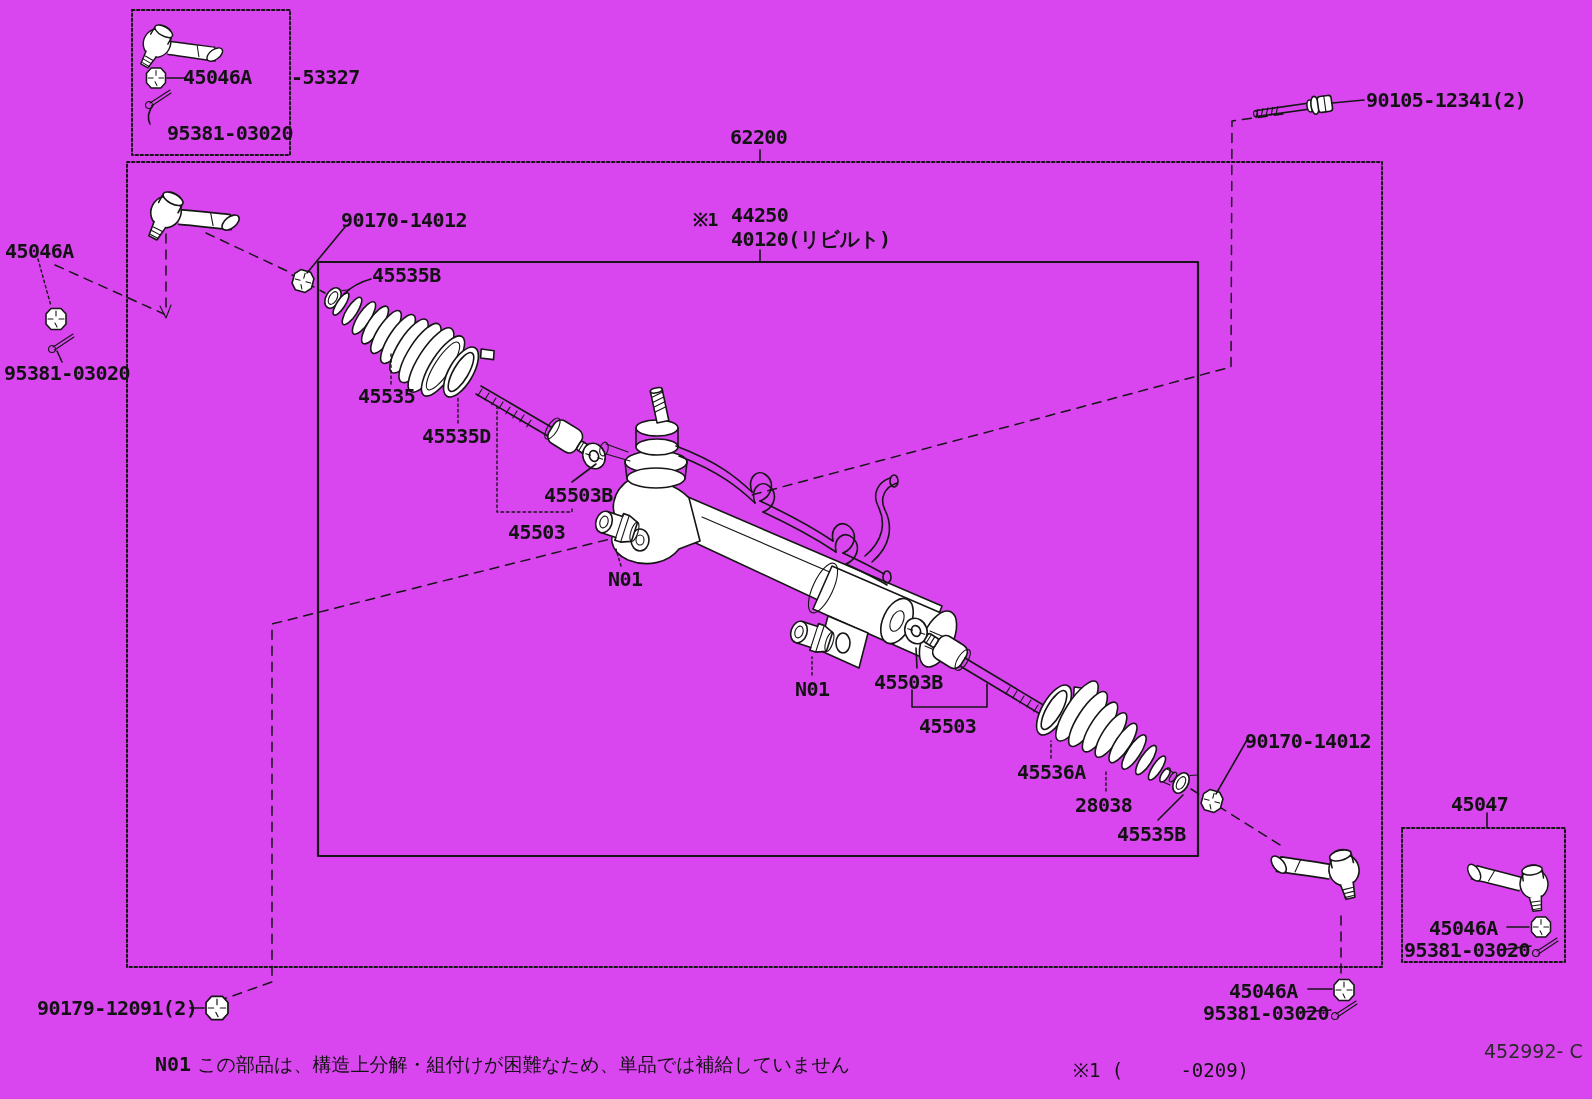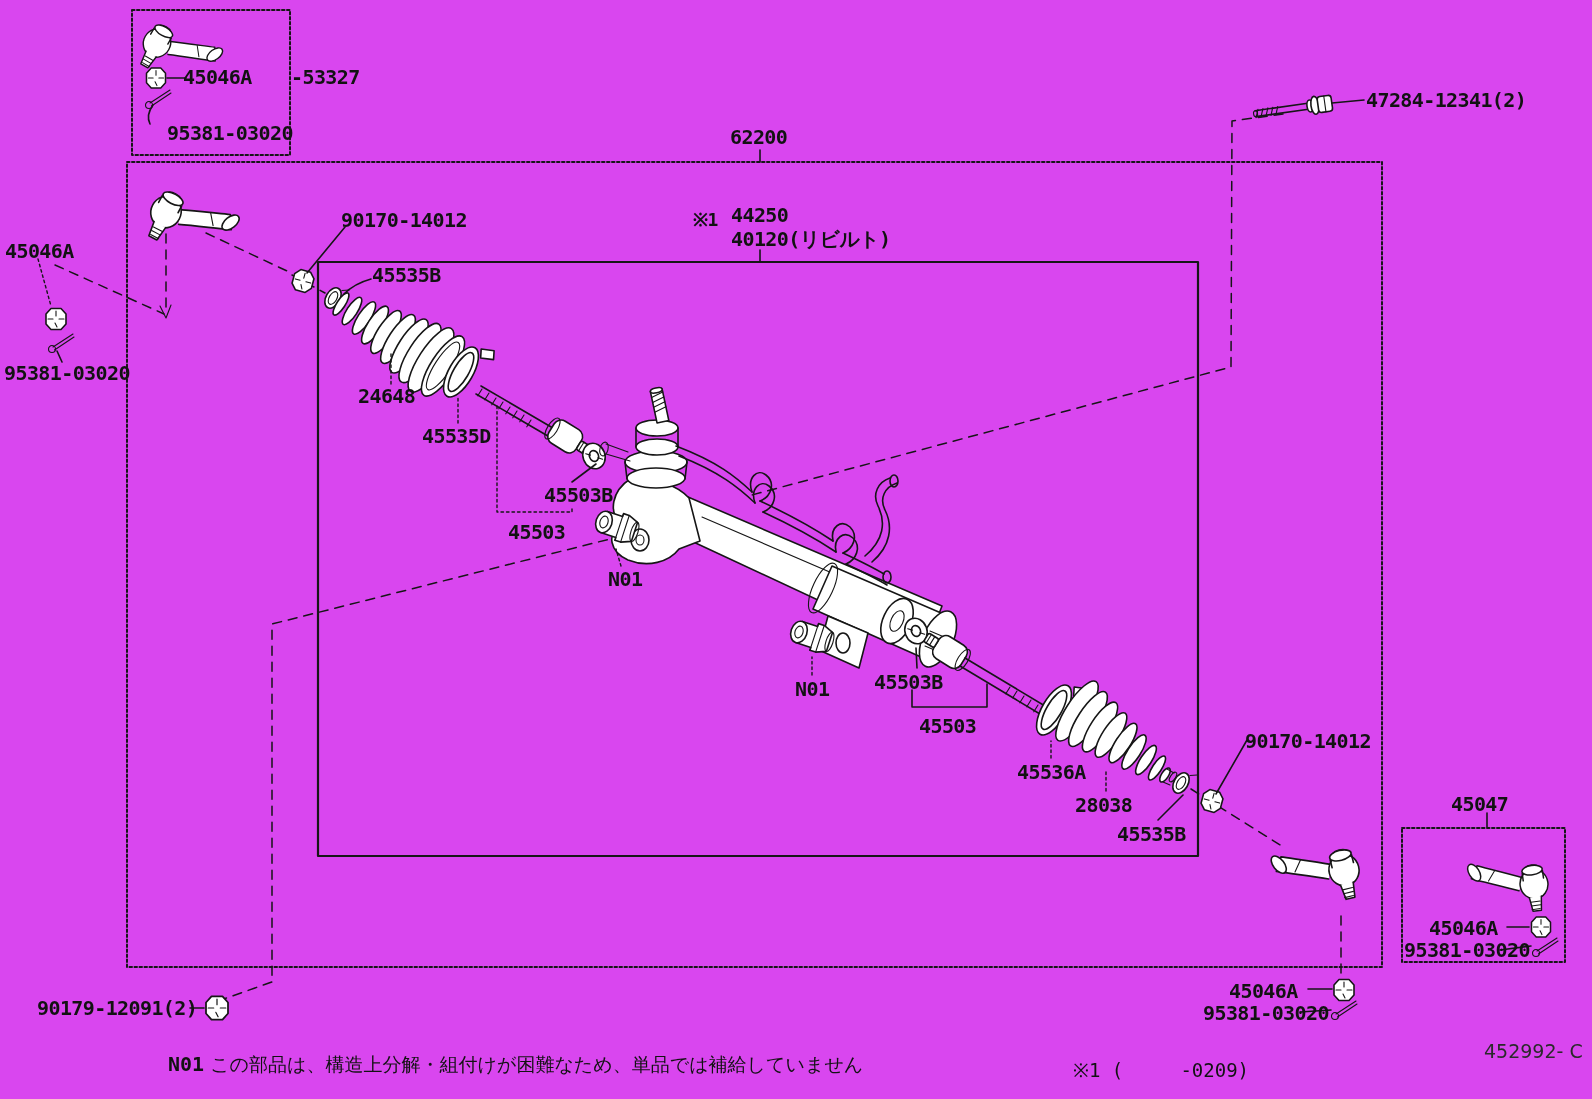--- a/index.html
+++ b/index.html
@@ -316,41 +316,41 @@
   </g>
 </svg>
 
 <div class="lbl" style="left:183px;top:66px">45046A</div>
 <div class="lbl" style="left:291px;top:66px">-53327</div>
 <div class="lbl" style="left:167px;top:122px">95381-03020</div>
 <div class="lbl" style="left:5px;top:240px">45046A</div>
 <div class="lbl" style="left:4px;top:362px">95381-03020</div>
 <div class="lbl" style="left:341px;top:209px">90170-14012</div>
 <div class="lbl" style="left:372px;top:264px">45535B</div>
-<div class="lbl" style="left:358px;top:385px">24648</div>
+<div class="lbl" style="left:358px;top:385px">45535</div>
 <div class="lbl" style="left:422px;top:425px">45535D</div>
 <div class="lbl" style="left:544px;top:484px">45503B</div>
 <div class="lbl" style="left:508px;top:521px">45503</div>
 <div class="lbl" style="left:608px;top:568px">N01</div>
 <div class="lbl" style="left:795px;top:678px">N01</div>
 <div class="lbl" style="left:874px;top:671px">45503B</div>
 <div class="lbl" style="left:919px;top:715px">45503</div>
 <div class="lbl" style="left:1017px;top:761px">45536A</div>
 <div class="lbl" style="left:1075px;top:794px">28038</div>
 <div class="lbl" style="left:1117px;top:823px">45535B</div>
 <div class="lbl" style="left:1245px;top:730px">90170-14012</div>
 <div class="lbl" style="left:730px;top:126px">62200</div>
 <div class="lbl sm" style="left:693px;top:210px">※1</div>
 <div class="lbl" style="left:731px;top:204px">44250</div>
 <div class="lbl" style="left:731px;top:228px">40120(リビルト)</div>
-<div class="lbl" style="left:1366px;top:89px">47284-12341(2)</div>
+<div class="lbl" style="left:1366px;top:89px">90105-12341(2)</div>
 <div class="lbl" style="left:1451px;top:793px">45047</div>
 <div class="lbl" style="left:1429px;top:917px">45046A</div>
 <div class="lbl" style="left:1404px;top:939px">95381-03020</div>
 <div class="lbl" style="left:1229px;top:980px">45046A</div>
 <div class="lbl" style="left:1203px;top:1002px">95381-03020</div>
 <div class="lbl" style="left:37px;top:997px">90179-12091(2)</div>
 
-<div class="note" style="left:168px;top:1052px"><span class="code">N01</span><span class="jp"> この部品は、構造上分解・組付けが困難なため、単品では補給していません</span></div>
+<div class="note" style="left:155px;top:1052px"><span class="code">N01</span><span class="jp"> この部品は、構造上分解・組付けが困難なため、単品では補給していません</span></div>
 <div class="foot" style="left:1073px;top:1057px">※1 (     -0209)</div>
 <div class="doc" style="left:1484px;top:1040px">452992- C</div>
 
 </div>
 
 </body></html>

